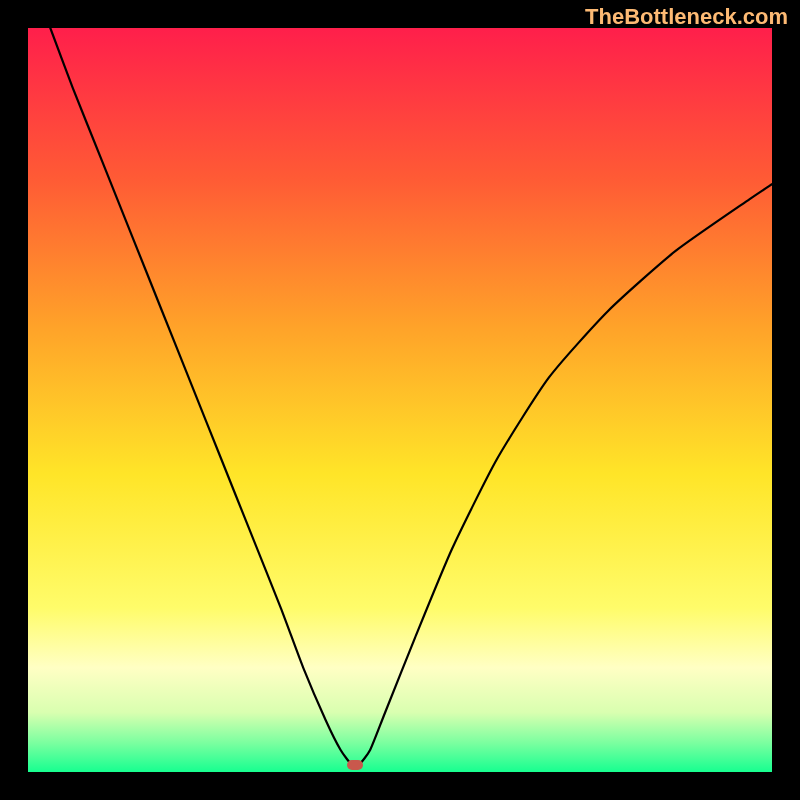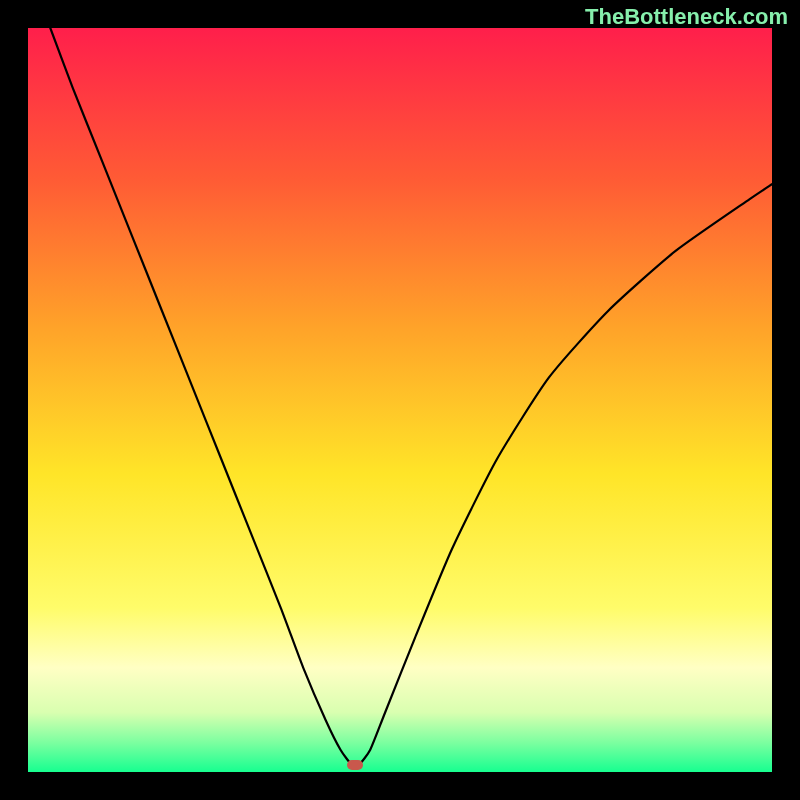--- a/index.html
+++ b/index.html
@@ -22,21 +22,21 @@
     left: 28px;
     top: 28px;
     width: 744px;
     height: 744px;
     overflow: hidden;
   }
   .watermark {
     position: absolute;
     top: 4px;
     right: 12px;
-    color: #86efac;
+    color: #fdba74;
     font-size: 22px;
     font-weight: 600;
     font-family: Arial, Helvetica, sans-serif;
     user-select: none;
   }
   .marker {
     position: absolute;
     width: 16px;
     height: 10px;
     border-radius: 5px;

